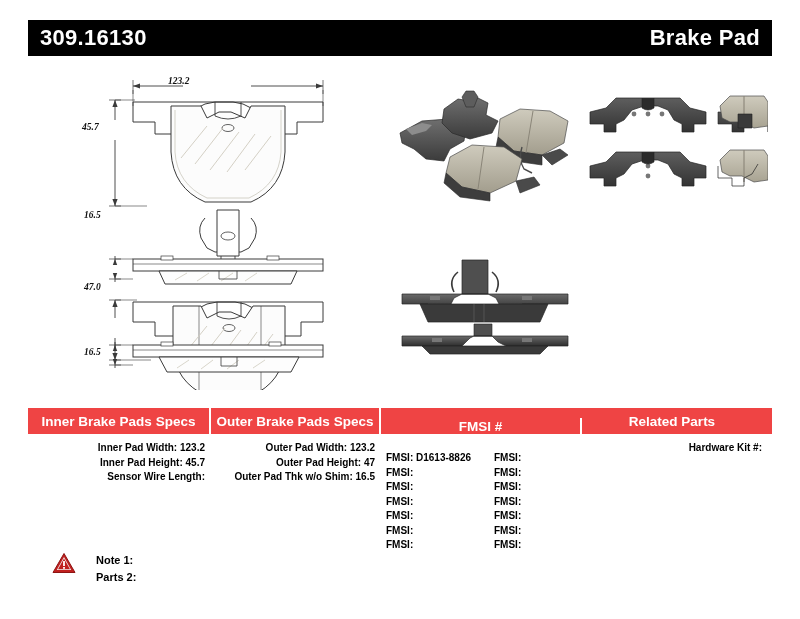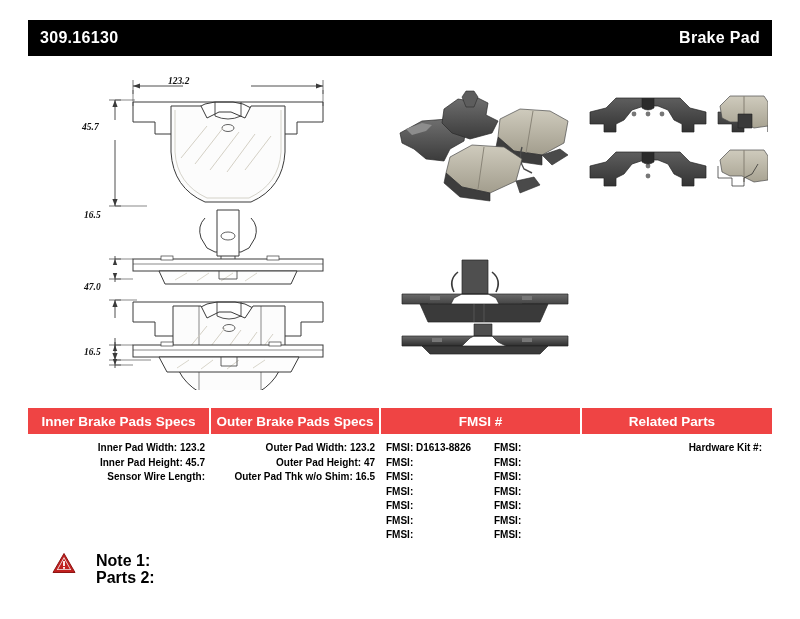--- a/index.html
+++ b/index.html
@@ -8,21 +8,21 @@
     font-family:"Liberation Sans", sans-serif;
     color:#000;
   }
   
   #title-bar{
     position:absolute;left:28px;top:20px;width:744px;height:36px;
     background:#000;display:flex;align-items:center;
     justify-content:space-between;box-sizing:border-box;padding:0 12px;
   }
   #title-bar .t{
-    color:#fff;font-weight:bold;font-size:16px;letter-spacing:.3px;
+    color:#fff;font-weight:bold;font-size:22px;letter-spacing:.3px;
     font-family:"Liberation Sans", sans-serif;
   }
   
   #drawings{position:absolute;left:0;top:60px;width:800px;height:335px;}
   .dimtxt{
     position:absolute;font-size:9.5px;font-weight:bold;font-style:italic;
     font-family:"Liberation Serif", serif;color:#111;white-space:nowrap;
   }
   svg{display:block;}
   
@@ -33,38 +33,38 @@
     display:flex;height:26px;background:#ef4444;
   }
   #table-header .hc{
     color:#fff;font-weight:bold;font-size:13.5px;
     display:flex;align-items:center;justify-content:center;
     box-sizing:border-box;border-right:2px solid #fff;
   }
   #table-header .hc:last-child{border-right:none;}
   .c1{width:183px;}
   .c2{width:170px;}
-  .c3{width:201px;}
+  .c3{width:201px;margin-top:10px;}
   .c4{width:180px;}
   #table-body{display:flex;}
   #table-body .bc{box-sizing:border-box;padding-top:7px;}
   .specline{
     font-size:10px;font-weight:bold;line-height:14.5px;
     white-space:nowrap;
   }
   .bc.c1 .specline,.bc.c2 .specline{text-align:right;padding-right:6px;}
   .fmsi-wrap{display:flex;padding-left:5px;gap:20px;}
   .fmsi-col{width:100px;}
   .fmsi-col .specline{text-align:left;}
   .bc.c4 .specline{text-align:right;padding-left:10px;}
   .sval{font-weight:bold;}
   
   #notes{position:absolute;left:52px;top:552px;display:flex;align-items:flex-start;}
   #notes .ntext{margin-left:20px;}
-  .noteline{font-size:16px;font-weight:bold;line-height:17px;}
+  .noteline{font-size:11px;font-weight:bold;line-height:17px;}
 </style>
 </head>
 <body>
 
 <div id="title-bar">
   <span class="t">309.16130</span>
   <span class="t">Brake Pad</span>
 </div>
 
 <div id="drawings">

